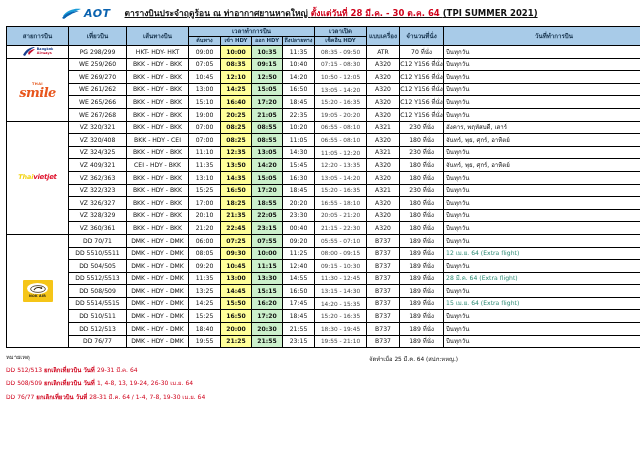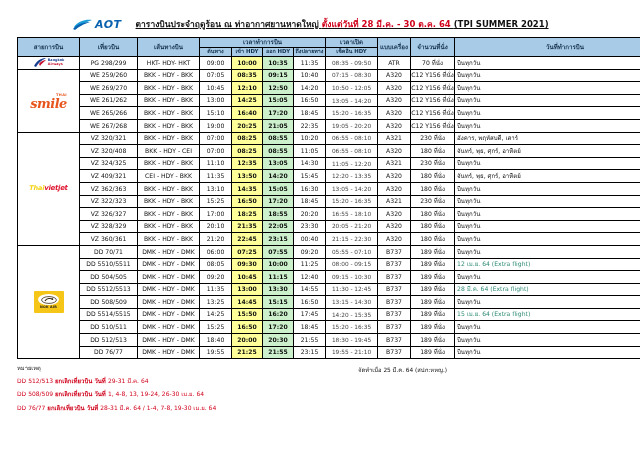--- a/index.html
+++ b/index.html
@@ -13,21 +13,21 @@
     height: 453px;
     font-family: "DejaVu Sans", "Liberation Sans", sans-serif;
     color: #1a1a1a;
     overflow: hidden;
   }
   .page {
     position: relative;
     width: 554px;
     height: 453px;
     box-sizing: border-box;
-    padding: 11px;
+    padding: 0;
   }
 
   
   .header {
     display: flex;
     align-items: center;
     height: 26px;
     padding-left: 62px;
     box-sizing: border-box;
   }
@@ -163,21 +163,21 @@
   .logo-bkkair .txt {
     font-size: 3.4px;
     line-height: 1.05;
     color: #1a3f8f;
     font-weight: bold;
     text-align: left;
   }
   .logo-bkkair .txt .l2 { color: #c8102e; }
 
   
-  .logo-smile { text-align: right; line-height: 1; }
+  .logo-smile { text-align: center; line-height: 1; }
   .logo-smile .thai {
     font-size: 3.6px;
     color: #e4571b;
     font-weight: bold;
     letter-spacing: 0.3px;
   }
   .logo-smile .word {
     font-family: "DejaVu Serif", "Liberation Serif", serif;
     font-size: 13px;
     font-style: italic;

